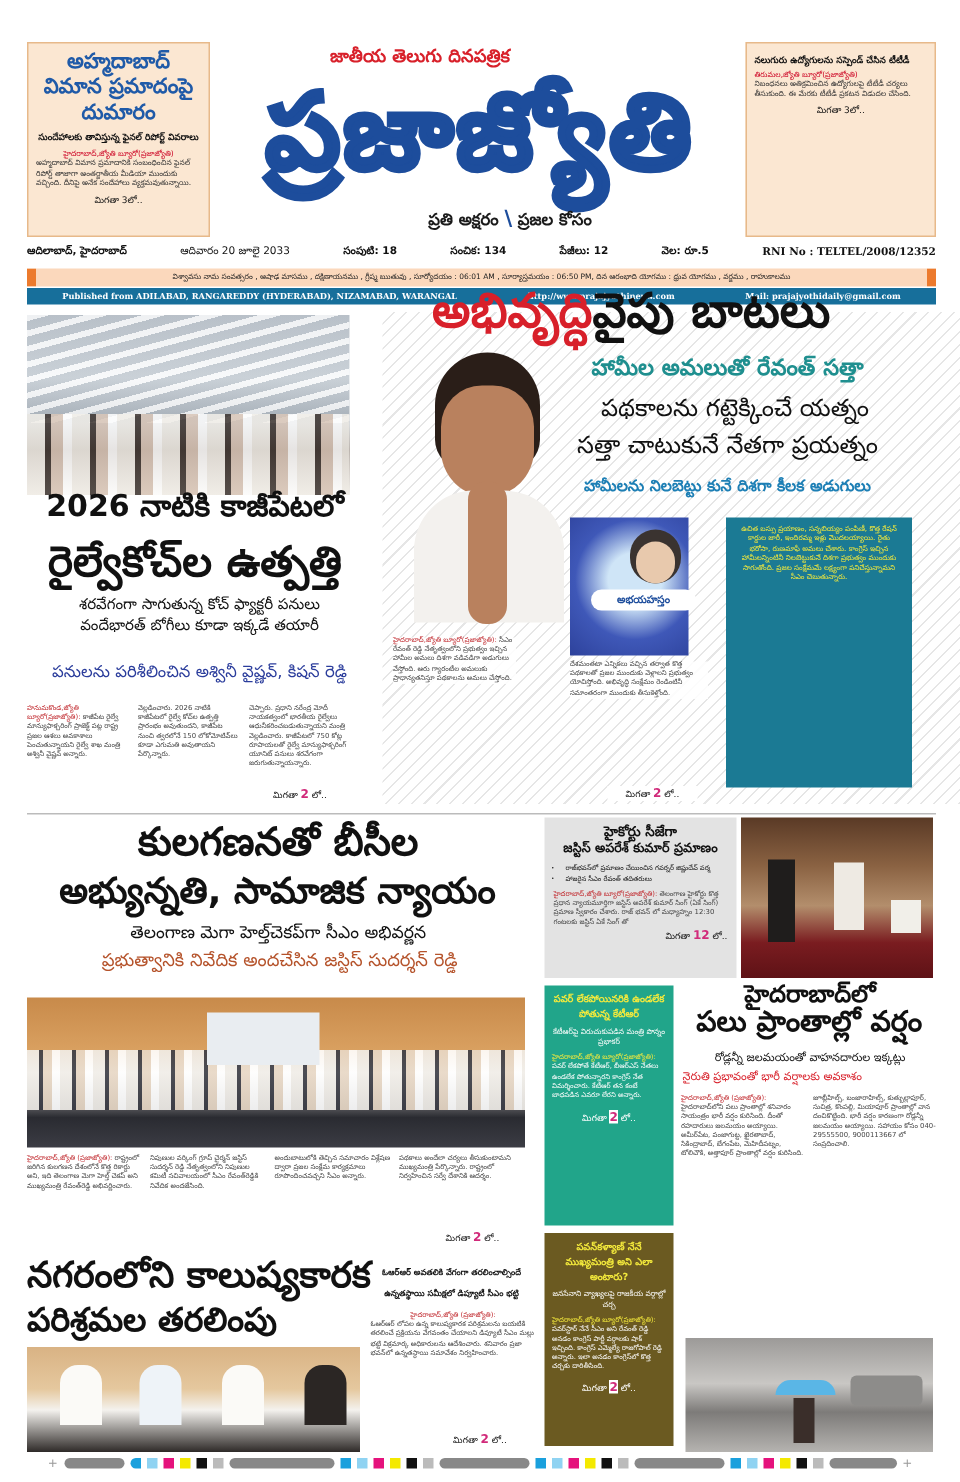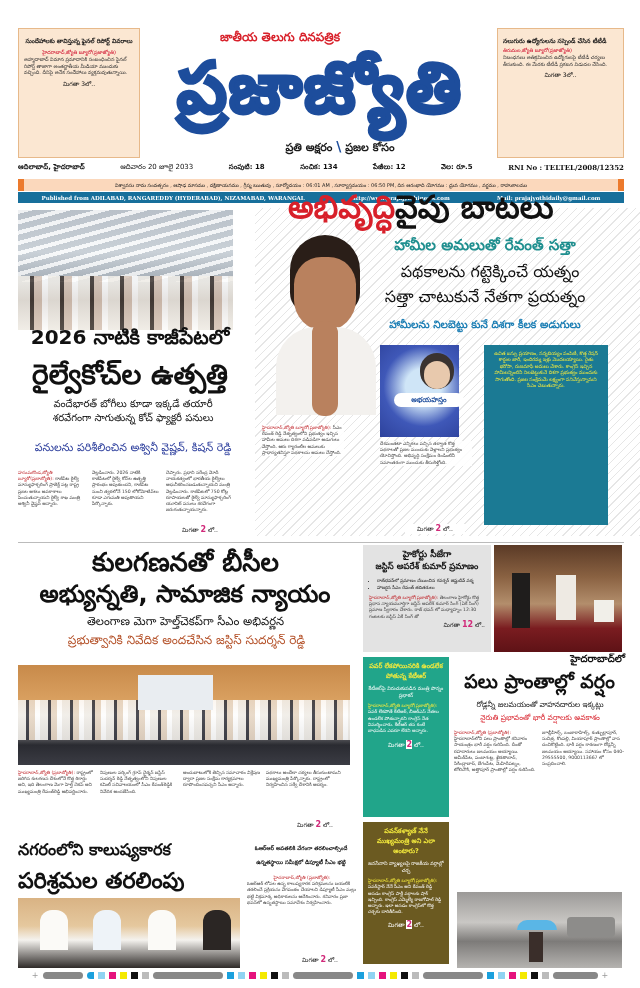--- a/index.html
+++ b/index.html
@@ -31,20 +31,21 @@
   .grey-box { background: #e3e3e3; }
   .reg { display: flex; align-items: center; justify-content: center; gap: 4px; height: 10px; }
   .reg .bar { height: 7px; background: #888; border-radius: 4px; }
   .reg .sw { width: 7px; height: 7px; }
   .sep { border-top: 1px solid #bbb; }
 </style>
 </head>
 <body>
 
 <div class="abs box" style="left:18px;top:28px;width:122px;height:130px;padding:4px 5px;">
+  <div class="ear-title">అహ్మదాబాద్ విమాన ప్రమాదంపై దుమారం</div>
   <div class="ear-sub" style="margin-top:4px;">సుందేహాలకు తావిస్తున్న ఫైనల్ రిపోర్ట్ వివరాలు</div>
   <div class="tiny-red" style="margin-top:4px;text-align:center;">హైదరాబాద్,జ్యోతి బ్యూరో(ప్రజాజ్యోతి)</div>
   <div class="tiny">అహ్మదాబాద్ విమాన ప్రమాదానికి సంబంధించిన ఫైనల్ రిపోర్ట్ తాజాగా అంతర్జాతీయ మీడియా ముందుకు వచ్చింది. దీనిపై అనేక సందేహాలు వ్యక్తమవుతున్నాయి.</div>
   <div class="cont" style="margin-top:4px;">మిగతా 3లో..</div>
 </div>
 
 <div class="abs" style="left:200px;top:30px;width:160px;text-align:center;color:#d8202a;font-weight:bold;font-size:12px;">జాతీయ తెలుగు దినపత్రిక</div>
 <div class="abs logo" style="left:150px;top:38px;width:340px;height:110px;font-size:70px;line-height:100px;text-align:center;">ప్రజాజ్యోతి</div>
 <div class="abs" style="left:255px;top:138px;width:170px;font-size:11px;font-weight:bold;color:#1a1a1a;text-align:center;">
   <span>ప్రతి అక్షరం</span>
@@ -77,22 +78,22 @@
 </div>
 
 <div class="abs photo" style="left:18px;top:210px;width:215px;height:120px;background:linear-gradient(180deg,#c9cfd6 0%,#e6ebef 35%,#a8b0b8 60%,#5a4a3f 75%,#e9e3da 100%);">
   <div style="position:absolute;left:0;top:0;width:100%;height:60%;background:repeating-linear-gradient(165deg,rgba(255,255,255,0.7) 0 4px,rgba(160,170,180,0.4) 4px 10px);"></div>
   <div style="position:absolute;left:0;bottom:0;width:100%;height:45%;background:repeating-linear-gradient(90deg,#f2efe9 0 12px,#3d3430 12px 16px,#d9c6b8 16px 24px,#fff 24px 30px);opacity:.85;"></div>
 </div>
 
 <div class="abs head-big" style="left:10px;top:324px;width:240px;font-size:20px;line-height:26px;">2026 నాటికి కాజీపేటలో</div>
 <div class="abs head-big" style="left:10px;top:357px;width:240px;font-size:28px;line-height:36px;">రైల్వేకోచ్‌ల ఉత్పత్తి</div>
 <div class="abs" style="left:18px;top:397px;width:230px;text-align:center;font-size:10px;line-height:13.5px;">
+  <div>శరవేగంగా సాగుతున్న కోచ్ ఫ్యాక్టరీ పనులు</div>
   <div>వందేభారత్ బోగీలు కూడా ఇక్కడే తయారీ</div>
-  <div>శరవేగంగా సాగుతున్న కోచ్ ఫ్యాక్టరీ పనులు</div>
 </div>
 <div class="abs" style="left:18px;top:441px;width:230px;text-align:center;font-size:11px;color:#2b3d9c;">పనులను పరిశీలించిన అశ్వినీ వైష్ణవ్, కిషన్ రెడ్డి</div>
 
 <div class="abs col-text" style="left:18px;top:470px;width:68px;">
   <span class="dl">హనుమకొండ,జ్యోతి బ్యూరో(ప్రజాజ్యోతి):</span>
   <span>కాజీపేట రైల్వే మాన్యుఫాక్చరింగ్ ప్రాజెక్ట్ పట్ల రాష్ట్ర ప్రజల ఆశలు అవకాశాలు పెంచుతున్నాయని రైల్వే శాఖ మంత్రి అశ్వినీ వైష్ణవ్ అన్నారు.</span>
 </div>
 <div class="abs col-text" style="left:92px;top:470px;width:68px;">వెల్లడించారు. 2026 నాటికి కాజీపేటలో రైల్వే కోచ్‌ల ఉత్పత్తి ప్రారంభం అవుతుందని, కాజీపేట నుంచి త్వరలోనే 150 లోకోమోటివ్‌లు కూడా ఎగుమతి అవుతాయని పేర్కొన్నారు.</div>
 <div class="abs col-text" style="left:166px;top:470px;width:68px;">చెప్పారు. ప్రధాని నరేంద్ర మోదీ నాయకత్వంలో భారతీయ రైల్వేలు ఆధునీకరించబడుతున్నాయని మంత్రి వెల్లడించారు. కాజీపేటలో 750 కోట్ల రూపాయలతో రైల్వే మాన్యుఫాక్చరింగ్ యూనిట్ పనులు శరవేగంగా జరుగుతున్నాయన్నారు.</div>
 <div class="abs cont" style="left:170px;top:525px;width:60px;">
@@ -194,36 +195,36 @@
   <div style="font-size:5px;color:#fff;line-height:7px;margin-top:4px;">జనసేనాని వ్యాఖ్యలపై రాజకీయ వర్గాల్లో చర్చ</div>
   <div style="font-size:4.6px;line-height:6.3px;margin-top:4px;text-align:left;color:#fff;">
     <span style="color:#f4ea3c;">హైదరాబాద్,జ్యోతి బ్యూరో(ప్రజాజ్యోతి):</span>
     <span>పవర్‌స్టార్ నేనే సీఎం అని రేవంత్ రెడ్డి అనడం కాంగ్రెస్ పార్టీ వర్గాలకు షాక్ ఇచ్చింది. కాంగ్రెస్ ఎమ్మెల్యే రాజగోపాల్ రెడ్డి అన్నారు. ఇలా అనడం కాంగ్రెస్‌లో కొత్త చర్చకు దారితీసింది.</span>
   </div>
   <div class="cont" style="color:#fff;margin-top:4px;">
     <span>మిగతా</span> <b style="background:#fff;">2</b> <span>లో..</span>
   </div>
 </div>
 
-<div class="abs head-big" style="left:455px;top:653px;width:170px;font-size:10px;text-align:right;">హైదరాబాద్‌లో</div>
+<div class="abs head-big" style="left:455px;top:653px;width:170px;font-size:16px;">హైదరాబాద్‌లో</div>
 <div class="abs head-big" style="left:452px;top:670px;width:175px;font-size:19px;">పలు ప్రాంతాల్లో వర్షం</div>
 <div class="abs" style="left:455px;top:700px;width:170px;font-size:7.5px;text-align:center;">రోడ్లన్నీ జలమయంతో వాహనదారుల ఇక్కట్లు</div>
-<div class="abs" style="left:455px;top:713px;width:170px;font-size:7.5px;color:#d8202a;text-align:center;">నైరుతి ప్రభావంతో భారీ వర్షాలకు అవకాశం</div>
+<div class="abs" style="left:455px;top:713px;width:170px;font-size:7.5px;color:#d8202a;">నైరుతి ప్రభావంతో భారీ వర్షాలకు అవకాశం</div>
 <div class="abs col-text" style="left:454px;top:730px;width:84px;">
   <span class="dl">హైదరాబాద్,జ్యోతి (ప్రజాజ్యోతి):</span>
   <span>హైదరాబాద్‌లోని పలు ప్రాంతాల్లో శనివారం సాయంత్రం భారీ వర్షం కురిసింది. దీంతో రహదారులు జలమయం అయ్యాయి. అమీర్‌పేట, పంజాగుట్ట, ఖైరతాబాద్, సికింద్రాబాద్, బేగంపేట, మెహిదీపట్నం, టోలిచౌకి, అత్తాపూర్ ప్రాంతాల్లో వర్షం కురిసింది.</span>
 </div>
 <div class="abs col-text" style="left:542px;top:730px;width:82px;">జూబ్లీహిల్స్, బంజారాహిల్స్, కుత్బుల్లాపూర్, సుచిత్ర, కొంపల్లి, మియాపూర్ ప్రాంతాల్లో వాన దంచికొట్టింది. భారీ వర్షం కారణంగా రోడ్లన్నీ జలమయం అయ్యాయి. సహాయం కోసం 040-29555500, 9000113667 లో సంప్రదించాలి.</div>
 <div class="abs photo" style="left:457px;top:892px;width:165px;height:76px;background:linear-gradient(180deg,#9c9a98 0%,#c9c7c4 40%,#7d7b79 65%,#b5b3b0 100%);">
   <div style="position:absolute;left:60px;top:28px;width:40px;height:10px;background:#5ab6e6;border-radius:20px 20px 0 0;"></div>
   <div style="position:absolute;left:72px;top:40px;width:14px;height:30px;background:#3a2e2a;"></div>
   <div style="position:absolute;left:110px;top:25px;width:48px;height:20px;background:#8d8c8a;border-radius:4px;"></div>
 </div>
 
-<div class="abs head-big" style="left:10px;top:836px;width:240px;font-size:16px;line-height:28px;text-align:left;padding-left:8px;">నగరంలోని కాలుష్యకారక</div>
+<div class="abs head-big" style="left:10px;top:836px;width:240px;font-size:24px;line-height:28px;text-align:left;padding-left:8px;">నగరంలోని కాలుష్యకారక</div>
 <div class="abs head-big" style="left:10px;top:866px;width:240px;font-size:22px;line-height:30px;text-align:left;padding-left:8px;">పరిశ్రమల తరలింపు</div>
 <div class="abs photo" style="left:18px;top:898px;width:222px;height:70px;background:linear-gradient(180deg,#d9b384 0%,#e5c89e 40%,#f4f2ee 60%,#2e2a28 100%);">
   <div style="position:absolute;left:22px;top:12px;width:28px;height:40px;background:#fbfaf7;border-radius:12px 12px 0 0;"></div>
   <div style="position:absolute;left:75px;top:12px;width:28px;height:40px;background:#eef3f8;border-radius:12px 12px 0 0;"></div>
   <div style="position:absolute;left:130px;top:12px;width:28px;height:40px;background:#fbfaf7;border-radius:12px 12px 0 0;"></div>
   <div style="position:absolute;left:185px;top:12px;width:28px;height:40px;background:#2b2624;border-radius:12px 12px 0 0;"></div>
 </div>
 <div class="abs" style="left:245px;top:845px;width:112px;font-size:5.5px;font-weight:bold;text-align:center;">ఓఆర్ఆర్ అవతలికి వేగంగా తరలించాల్సిందే</div>
 <div class="abs" style="left:245px;top:859px;width:112px;font-size:5.5px;font-weight:bold;text-align:center;">ఉన్నతస్థాయి సమీక్షలో డిప్యూటీ సీఎం భట్టి</div>
 <div class="abs col-text" style="left:247px;top:875px;width:110px;">

